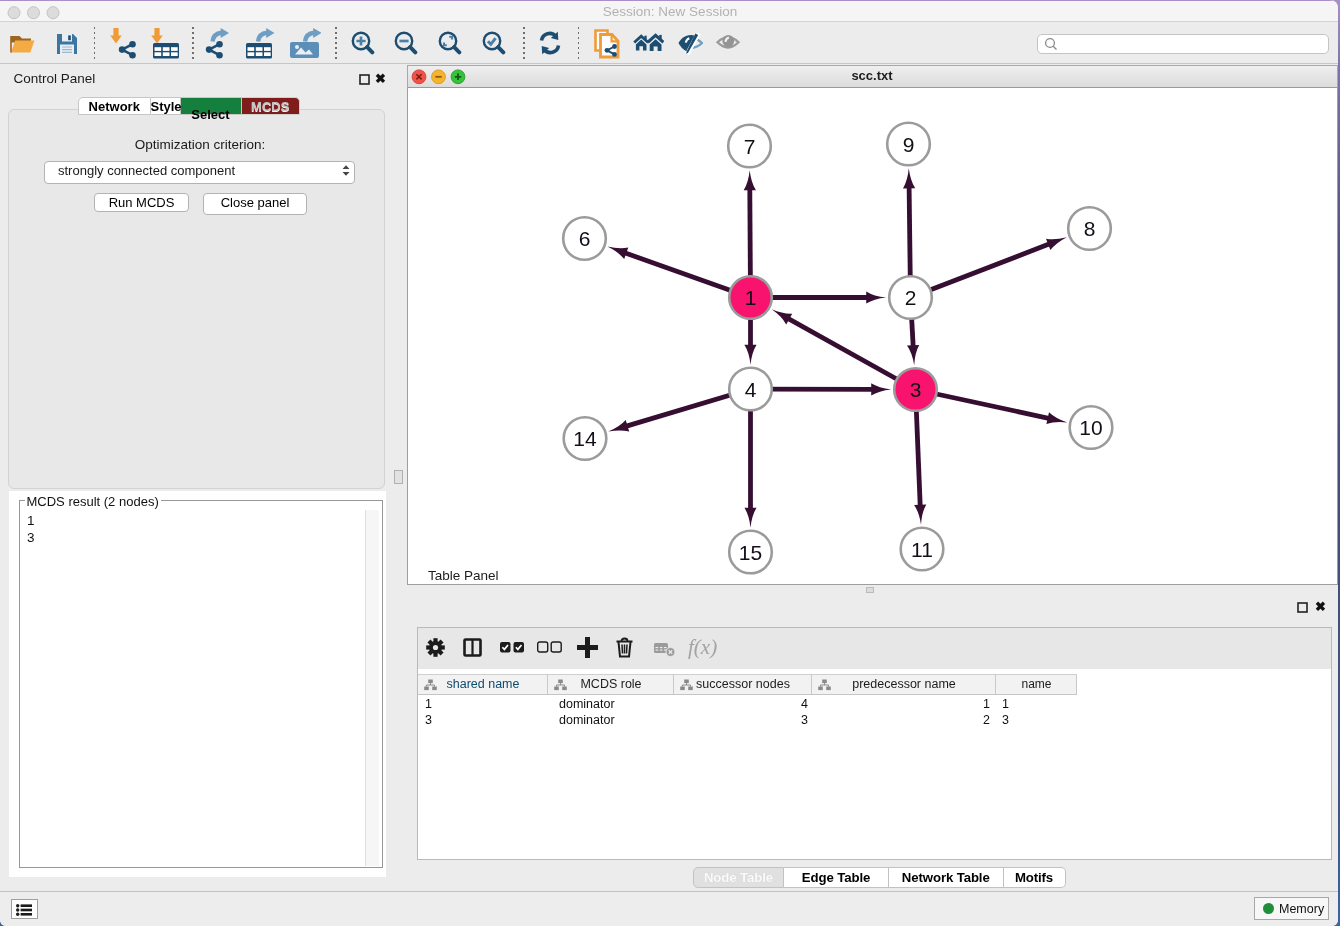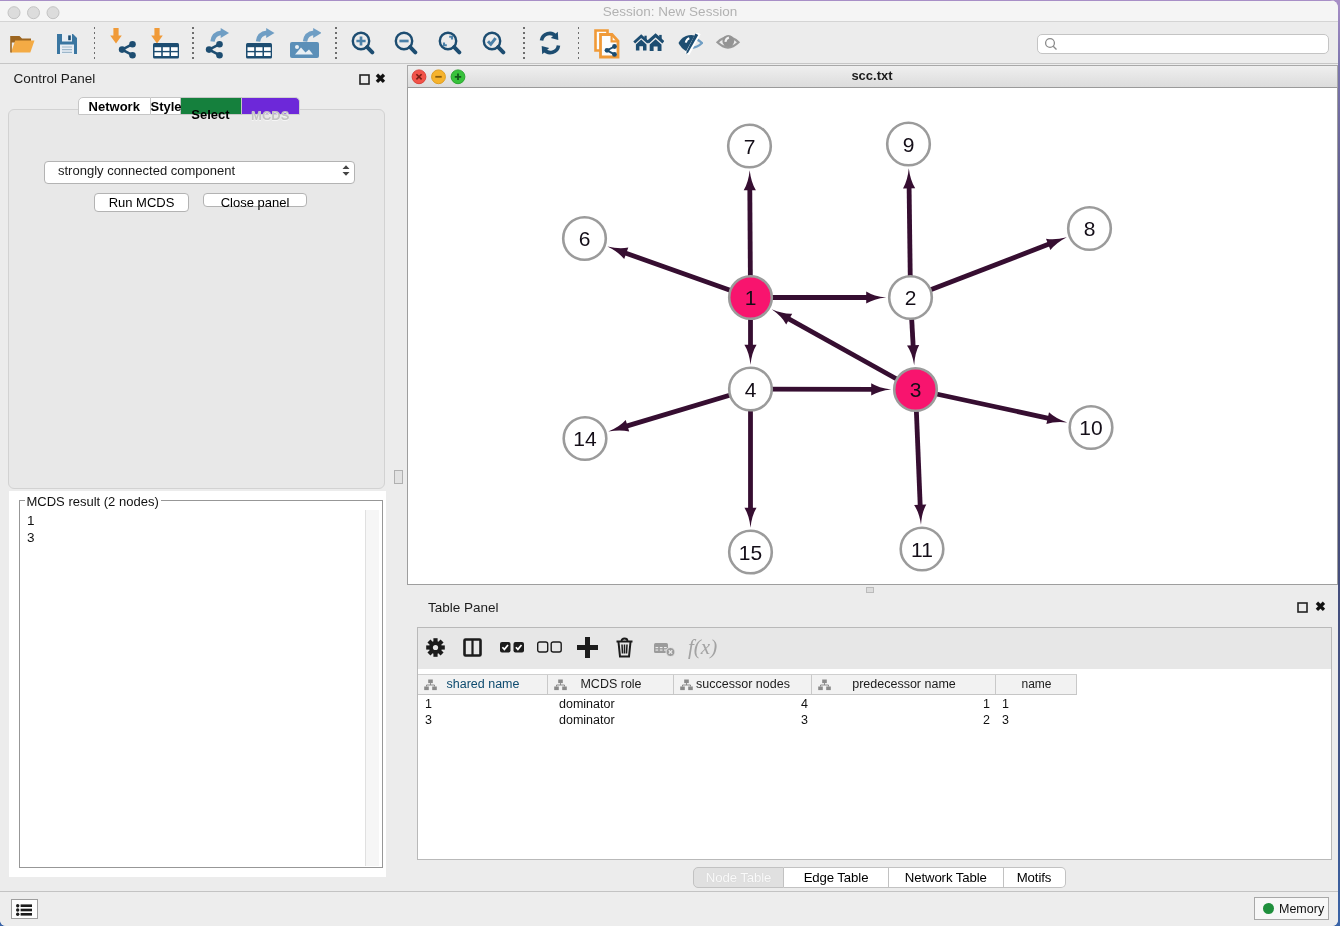--- a/index.html
+++ b/index.html
@@ -144,28 +144,29 @@
       <rect x="1" y="1" width="9" height="9" fill="none" stroke="#222" stroke-width="1.6"></rect>
     </svg>
 <div class="abs" style="left:375px;top:71px;font-size:13px;font-weight:bold;color:#111">✖</div>
 
 <div class="abs" style="left:8px;top:109px;width:377px;height:380px;background:#e8e8e8;border:1px solid #d2d2d2;border-radius:6px"></div>
 
 <div class="abs tabrow" style="left:78px;top:97px;height:17.5px;display:flex;font-size:13px;line-height:15.5px;font-weight:bold">
 <div style="width:72.5px;background:#fff;border:1px solid #c6c6c6;border-radius:5px 0 0 0;text-align:center;padding-top:1px">Network</div>
 <div style="width:30px;background:#fff;border:1px solid #c6c6c6;border-left:none;text-align:center;padding-top:1px">Style</div>
 <div style="width:61px;background:#15803d;border:1px solid #c6c6c6;border-left:none;text-align:center;padding-top:9px">Select</div>
-<div style="width:58.5px;background:#6d28d9;border:1px solid #d0d0d0;border-left:none;border-radius:0 5px 0 0;text-align:center;padding-top:10px;color:#c3c3c3;text-shadow:0 1px 0 #f5f5f5">MCDS</div>
+<div style="width:58.5px;background:#7f1d1d;border:1px solid #d0d0d0;border-left:none;border-radius:0 5px 0 0;text-align:center;padding-top:1px;color:#c3c3c3;text-shadow:0 1px 0 #f5f5f5">MCDS</div>
 </div>
+<div class="abs" style="left:4px;top:137px;width:392px;text-align:center;font-size:13.5px;color:#1a1a1a">Optimization criterion:</div>
 <div class="abs" style="left:44px;top:161px;width:311px;height:23px;background:#fff;border:1px solid #b3b3b3;border-radius:4px;font-size:13px;color:#1a1a1a;padding:1px 0 0 13px">strongly connected component</div>
 <svg class="abs" style="left:340px;top:164px" width="12" height="13" viewBox="0 0 12 13">
       <path d="M2.5 5 L6 1.2 L9.5 5 Z M2.5 8 L6 11.8 L9.5 8 Z" fill="#444"></path>
     </svg>
 <div class="abs" style="left:94px;top:193px;width:95px;height:19px;background:#fff;border:1px solid #b3b3b3;border-radius:4px;font-size:13px;text-align:center;padding-top:1px">Run MCDS</div>
-<div class="abs" style="left:203px;top:193px;width:104px;height:14px;background:#fff;border:1px solid #b3b3b3;border-radius:4px;font-size:13px;text-align:center;padding-top:1px">Close panel</div>
+<div class="abs" style="left:203px;top:193px;width:104px;height:22px;background:#fff;border:1px solid #b3b3b3;border-radius:4px;font-size:13px;text-align:center;padding-top:1px">Close panel</div>
 
 <div class="abs" style="left:9px;top:491px;width:377px;height:386px;background:#fff"></div>
 <div class="abs" style="left:18.5px;top:500px;width:364px;height:368px;border:1px solid #979797"></div>
 <div class="abs" style="left:24.5px;top:494px;font-size:13px;color:#111;background:#fff;padding:0 2px">MCDS result (2 nodes)</div>
 <div class="abs" style="left:22.5px;top:510px;width:342px;height:356px;background:#fff"></div>
 <div class="abs" style="left:364.5px;top:510px;width:14.5px;height:356px;background:#f6f6f6;border-left:1px solid #e0e0e0"></div>
 <div class="abs" style="left:27px;top:512px;font-size:13.5px;color:#111;line-height:17px">1<br>3</div>
 
 <div class="abs" style="left:394px;top:470px;width:9px;height:14px;background:#e2e2e2;border:1px solid #b0b0b0"></div>
 
@@ -227,21 +228,21 @@
       <text x="684" y="347" text-anchor="middle" font-size="21" fill="#140e18">10</text>
       <circle cx="515" cy="461" r="21.3" fill="#ffffff" stroke="#9b9b9b" stroke-width="2.6"></circle>
       <text x="515" y="468.5" text-anchor="middle" font-size="21" fill="#140e18">11</text>
       <circle cx="178" cy="350.5" r="21.3" fill="#ffffff" stroke="#9b9b9b" stroke-width="2.6"></circle>
       <text x="178" y="358" text-anchor="middle" font-size="21" fill="#140e18">14</text>
       <circle cx="343.5" cy="464" r="21.3" fill="#ffffff" stroke="#9b9b9b" stroke-width="2.6"></circle>
       <text x="343.5" y="471.5" text-anchor="middle" font-size="21" fill="#140e18">15</text>
     </svg>
 <div class="abs" style="left:866px;top:587px;width:8px;height:6px;background:#dcdcdc;border:1px solid #bbb"></div>
 
-<div class="abs" style="left:428px;top:600px;font-size:13.5px;color:#1c1c1c">Table Panel</div>
+<div class="abs" style="left:428px;top:568px;font-size:13.5px;color:#1c1c1c">Table Panel</div>
 <svg class="abs" style="left:1297px;top:602px" width="11" height="11" viewBox="0 0 11 11">
       <rect x="1" y="1" width="9" height="9" fill="none" stroke="#222" stroke-width="1.6"></rect>
     </svg>
 <div class="abs" style="left:1315px;top:599px;font-size:13px;font-weight:bold;color:#111">✖</div>
 <div class="abs" style="left:417px;top:627px;width:915px;height:233px;background:#fff;border:1px solid #b9b9b9"></div>
 <div class="abs" style="left:418px;top:628px;width:913px;height:41px;background:#e7e7e7"></div>
 <svg style="position:absolute;left:426px;top:638px" width="19" height="19" viewBox="0 0 19 19">
       <g transform="translate(9.5,9.5)" fill="#1c1c1c">
         <rect x="-2.1" y="-9.3" width="4.2" height="5" transform="rotate(0)"></rect>
         <rect x="-2.1" y="-9.3" width="4.2" height="5" transform="rotate(45)"></rect>
@@ -330,21 +331,21 @@
 <div class="abs" style="left:559px;top:697px;font-size:12.5px;color:#111">dominator</div>
 <div class="abs" style="left:674px;top:697px;width:134px;text-align:right;font-size:12.5px;color:#111">4</div>
 <div class="abs" style="left:812px;top:697px;width:178px;text-align:right;font-size:12.5px;color:#111">1</div>
 <div class="abs" style="left:1002px;top:697px;font-size:12.5px;color:#111">1</div>
 <div class="abs" style="left:425px;top:713px;font-size:12.5px;color:#111">3</div>
 <div class="abs" style="left:559px;top:713px;font-size:12.5px;color:#111">dominator</div>
 <div class="abs" style="left:674px;top:713px;width:134px;text-align:right;font-size:12.5px;color:#111">3</div>
 <div class="abs" style="left:812px;top:713px;width:178px;text-align:right;font-size:12.5px;color:#111">2</div>
 <div class="abs" style="left:1002px;top:713px;font-size:12.5px;color:#111">3</div>
 
-<div class="abs tabrow" style="left:693px;top:866.5px;height:21.5px;display:flex;font-size:13.2px;font-weight:normal;letter-spacing:-0.1px;line-height:16px">
+<div class="abs tabrow" style="left:693px;top:866.5px;height:21.5px;display:flex;font-size:13.2px;font-weight:bold;letter-spacing:-0.1px;line-height:16px">
 <div style="width:91px;background:#e0e0e0;border:1px solid #c2c2c2;border-radius:5px 0 0 5px;text-align:center;padding-top:2.5px;color:#fafafa;text-shadow:0 0 1px #c9c9c9">Node Table</div>
 <div style="width:105px;background:#fff;border:1px solid #c2c2c2;border-left:none;text-align:center;padding-top:2.5px">Edge Table</div>
 <div style="width:114.5px;background:#fff;border:1px solid #c2c2c2;border-left:none;text-align:center;padding-top:2.5px">Network Table</div>
 <div style="width:62px;background:#fff;border:1px solid #c2c2c2;border-left:none;border-radius:0 5px 5px 0;text-align:center;padding-top:2.5px">Motifs</div>
 </div>
 
 <div class="abs" style="left:0;top:890.5px;width:100%;height:36px;background:#ededed;border-top:1px solid #c3c3c3"></div>
 <div class="abs" style="left:10.5px;top:899px;width:27px;height:20px;background:#fdfdfd;border:1px solid #9f9f9f"></div>
 <svg class="abs" style="left:16px;top:903.5px" width="16" height="12" viewBox="0 0 16 12">
       <g fill="#1b1b1b">

